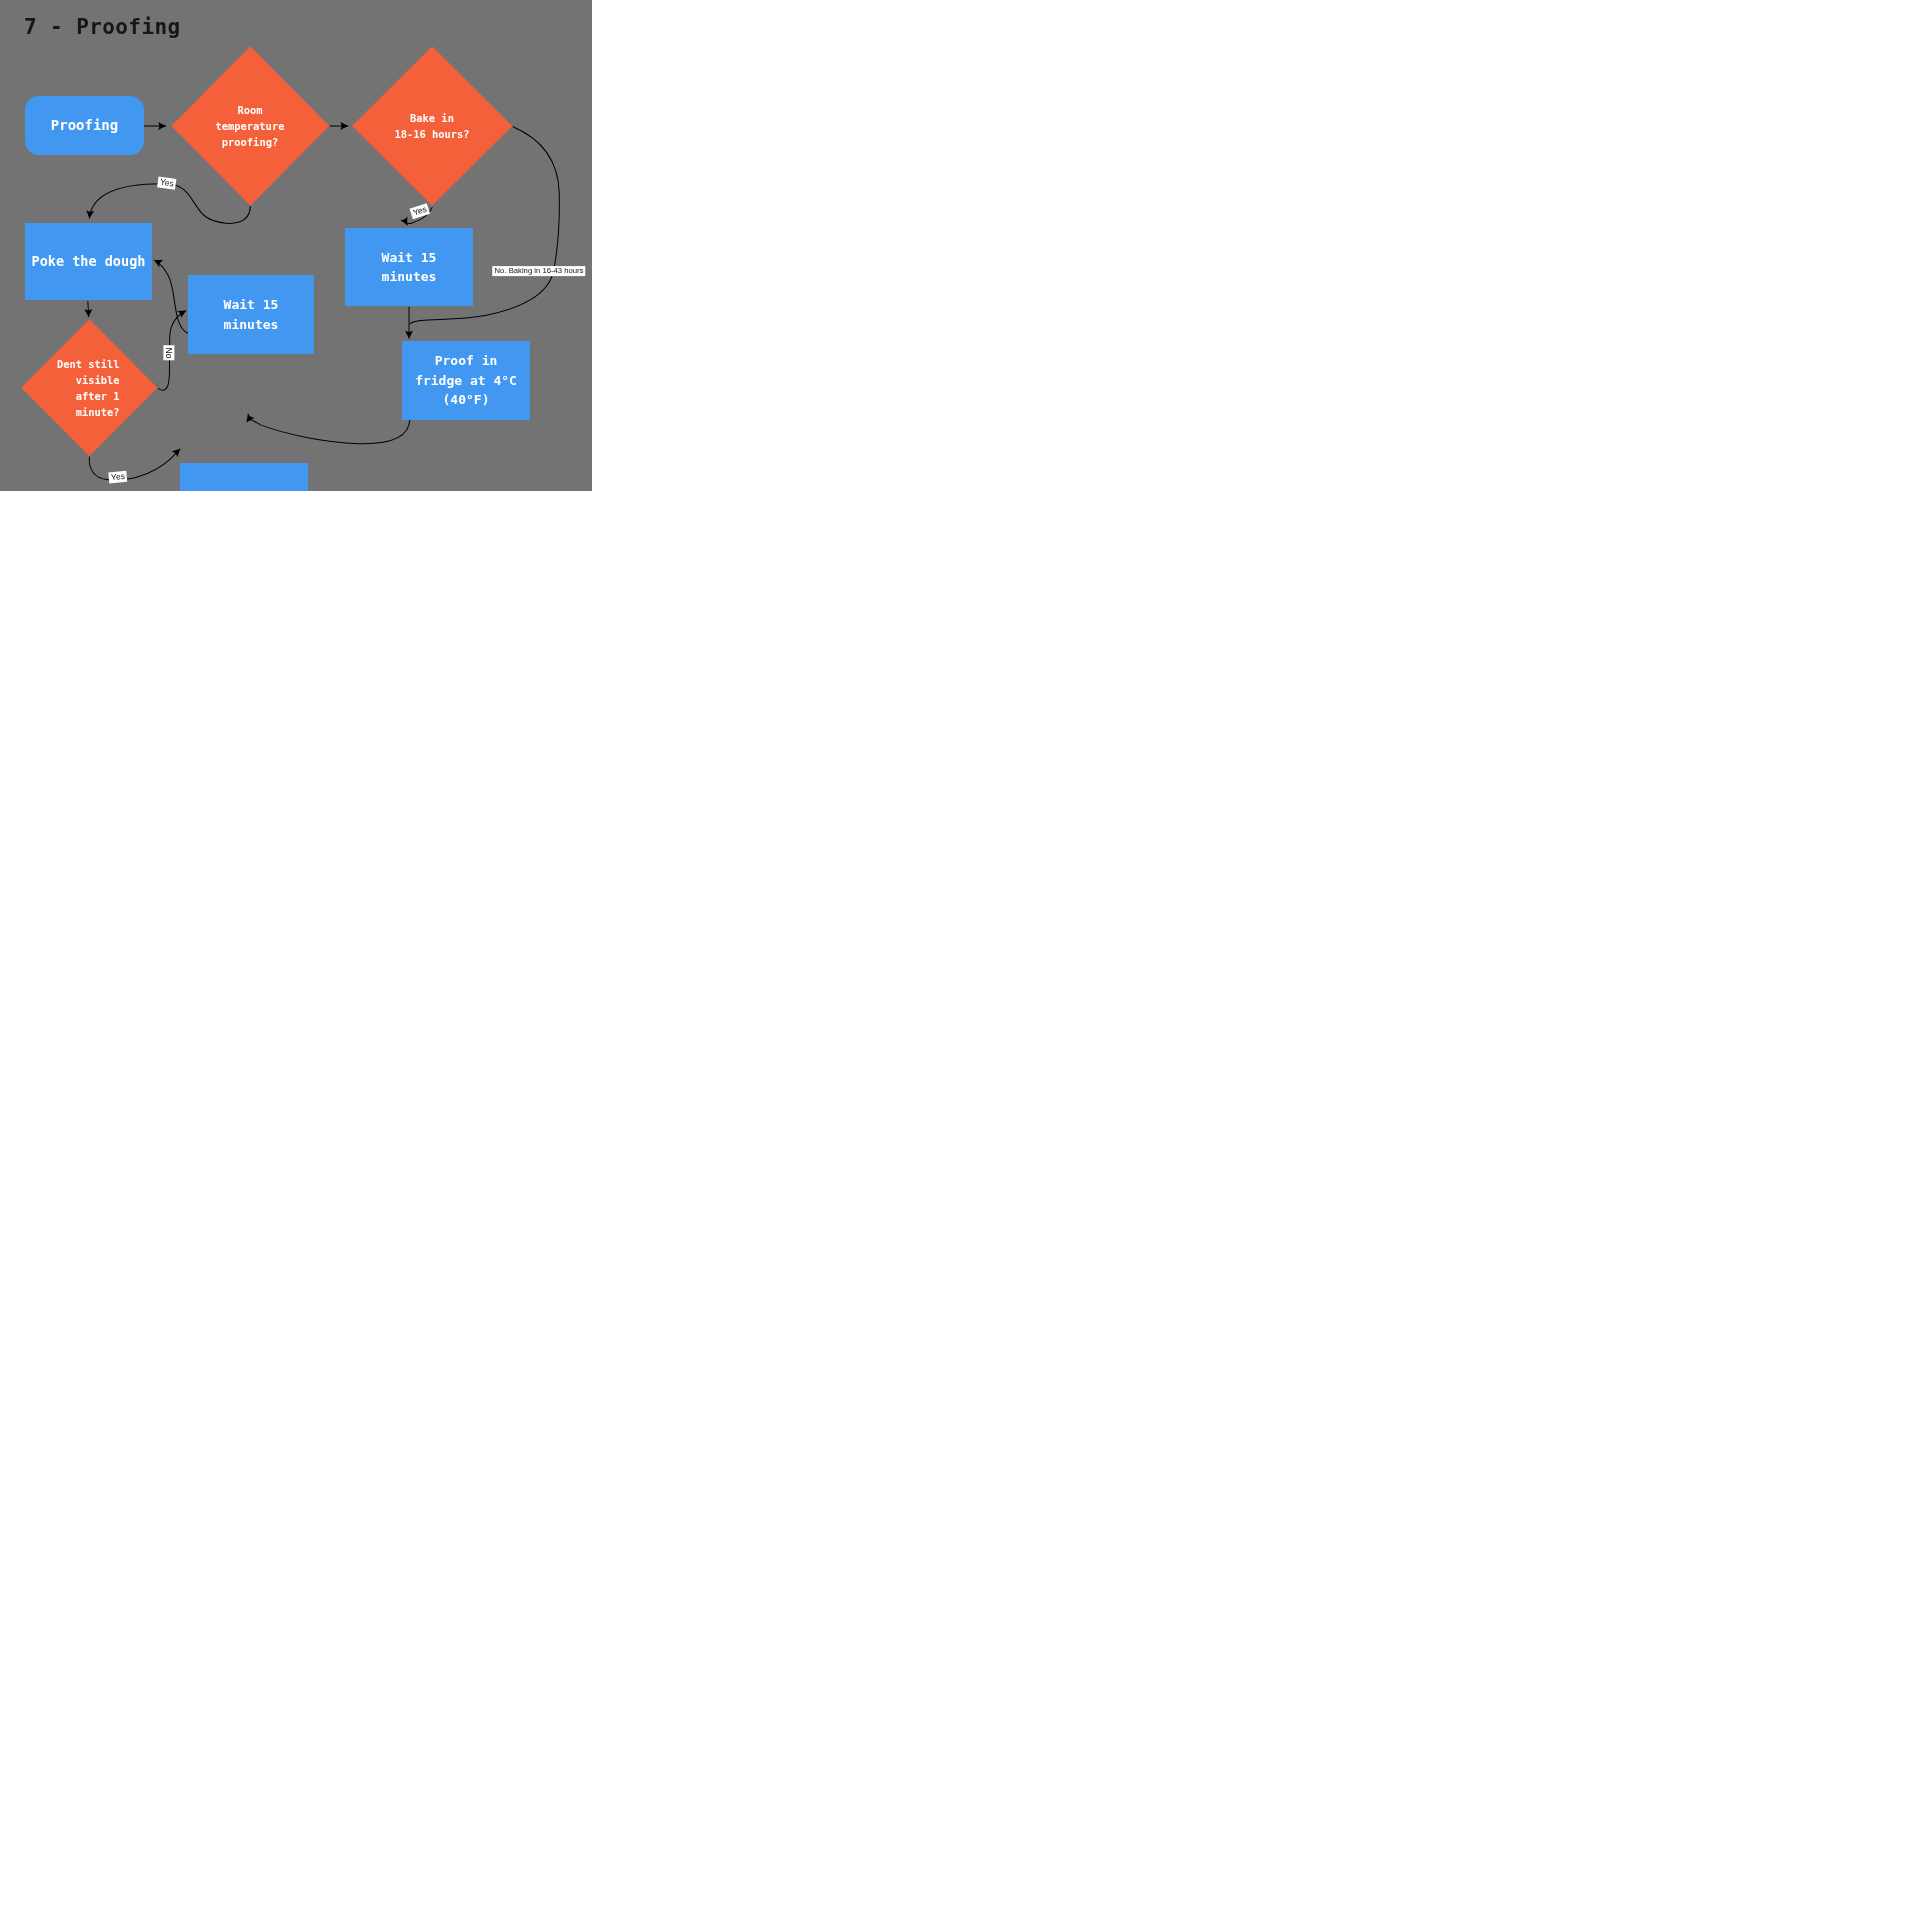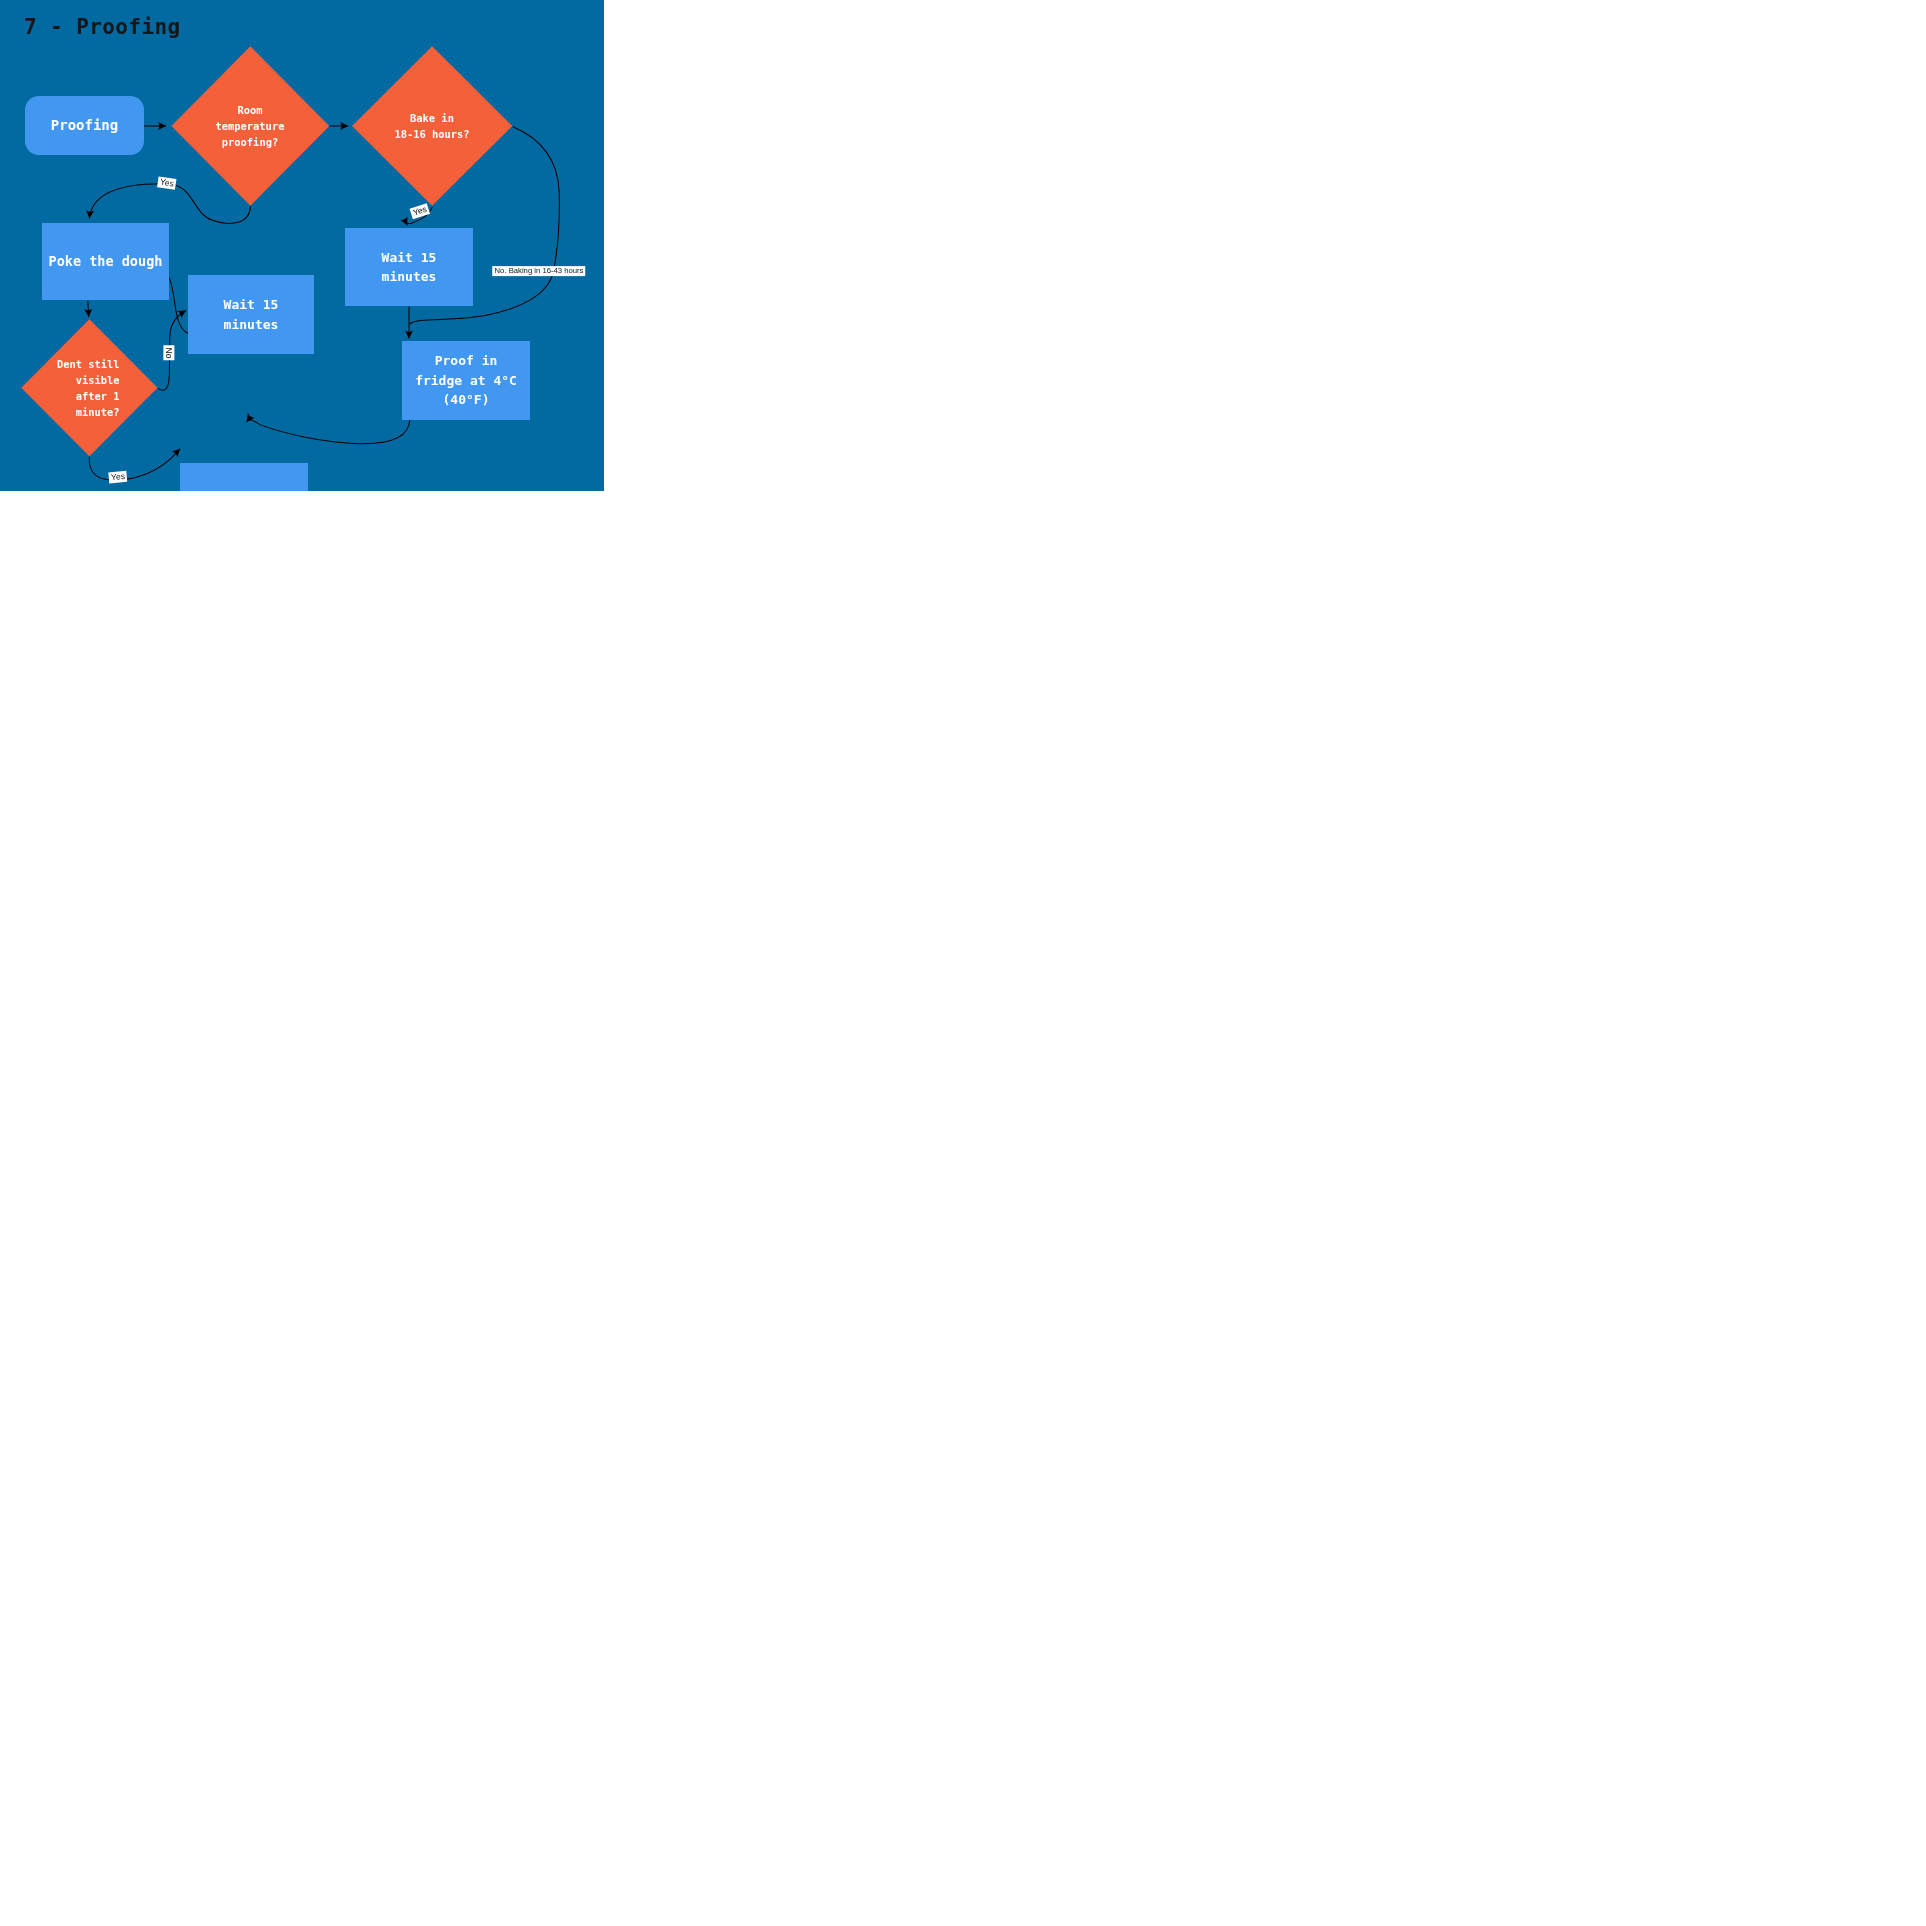--- a/index.html
+++ b/index.html
@@ -1,22 +1,21 @@
 <!DOCTYPE html>
 <html style="font-size:6.2px"><head>
 <meta charset="utf-8">
 <style>
   html,body{margin:0;padding:0;background:#ffffff;}
   .canvas{
     position:relative;
     width:592px;height:491px;
-    background:#0369a1;
+    background:#737373;
     font-family:"DejaVu Sans Mono", monospace;
     overflow:hidden;
-    padding-left:12px;
   }
   .page-title{
     position:absolute;left:24px;top:15.4px;margin:0;
     font-family:"DejaVu Sans Mono", monospace;
     font-weight:bold;font-size:21px;letter-spacing:0.4px;
     color:#161616;white-space:pre;
   }
   .edges-svg{position:absolute;left:0;top:0;width:592px;height:491px;}
   .edges-svg path.edge{fill:none;stroke:#000;stroke-width:2.6;stroke-linecap:round;}
   .node{
@@ -69,21 +68,21 @@
     <path class="edge" d="M1062,797 L1062,878" marker-end="url(#ah)"></path>
     <path class="edge" d="M228,782 L230,822" marker-end="url(#ah)"></path>
     <path class="edge" d="M411,1009 C437,1025 440,992 440,958 C440,918 440,892 441,870 C443,838 459,820 482,807" marker-end="url(#ah)"></path>
     <path class="edge" d="M489,866 C446,848 460,756 436,714 C424,692 413,682 401,676" marker-end="url(#ah)"></path>
     <path class="edge" d="M232,1187 C229,1218 245,1241 276,1245 C332,1252 396,1233 441,1193 C453,1182 461,1172 467,1166" marker-end="url(#ah)"></path>
     <path class="edge" d="M1064,1090 C1062,1136 1012,1154 932,1152 C842,1149 742,1128 678,1104 C664,1098 650,1082 641,1095" marker-end="url(#ah)"></path>
   </svg>
 
   <div class="node rounded" style="left:25px;top:96px;width:119px;height:59px;font-size:14px;">Proofing</div>
 
-  <div class="node rect" style="left:25px;top:223px;width:127px;height:77px;font-size:13.5px;margin-left:17px;">Poke the dough</div>
+  <div class="node rect" style="left:25px;top:223px;width:127px;height:77px;font-size:13.5px;">Poke the dough</div>
 
   <div class="node rect" style="left:188px;top:275px;width:126px;height:79px;font-size:13px;">Wait 15
 minutes</div>
 
   <div class="node rect" style="left:345px;top:228px;width:128px;height:78px;font-size:13px;">Wait 15
 minutes</div>
 
   <div class="node rect" style="left:354px;top:341px;width:128px;height:79px;font-size:13px;margin-left:48px;">Proof in
 fridge at 4°C
 (40°F)</div>

